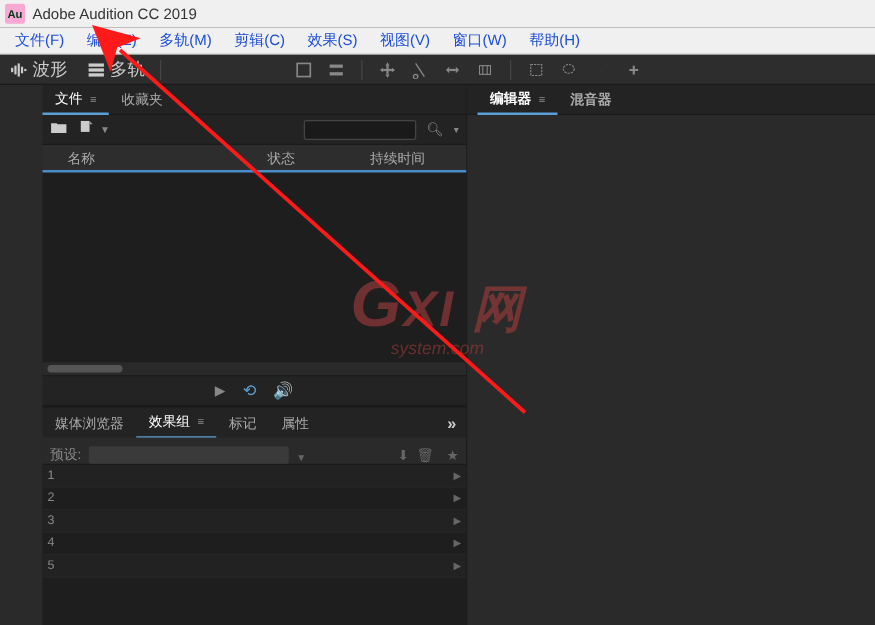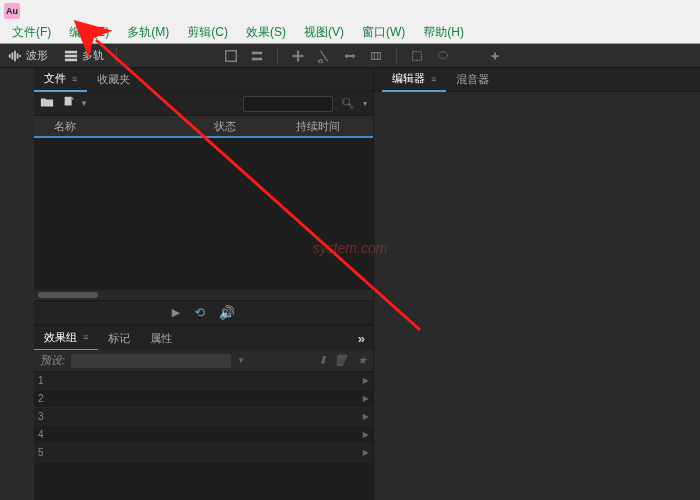--- a/index.html
+++ b/index.html
@@ -5,25 +5,25 @@
   * { margin: 0; padding: 0; box-sizing: border-box; font-family: "Microsoft YaHei", Arial, sans-serif; }
   body { background: #2a2a2a; width: 700px; height: 500px; overflow: hidden; color: #ccc; font-size: 12px; }
   
   
   .titlebar { background: #f0f0f0; height: 22px; display: flex; align-items: center; padding-left: 4px; gap: 6px; }
   .app-icon { width: 16px; height: 16px; background: #f9a8d4; border-radius: 2px; display: flex; align-items: center; justify-content: center; color: #003a1a; font-size: 9px; font-weight: bold; }
   .titlebar-title { color: #333; font-size: 12px; }
   
   
   .menubar { background: #f0f0f0; height: 22px; display: flex; align-items: center; padding-left: 4px; gap: 2px; border-bottom: 1px solid #999; }
-  .menubar-item { color: #15803d; padding: 2px 8px; cursor: default; font-size: 12px; }
+  .menubar-item { color: #1d4ed8; padding: 2px 8px; cursor: default; font-size: 12px; }
   
   
   .toolbar { background: #2d2d2d; height: 24px; display: flex; align-items: center; border-bottom: 1px solid #1a1a1a; }
-  .tool-btn { display: flex; align-items: center; gap: 4px; color: #ccc; padding: 15px 8px; font-size: 11px; }
+  .tool-btn { display: flex; align-items: center; gap: 4px; color: #ccc; padding: 15px 8px; font-size: 14px; }
   .tool-btn .ico { width: 14px; height: 14px; display: inline-block; }
   .tool-sep { width: 1px; height: 16px; background: #444; margin: 0 4px; }
   .tool-right { display: flex; align-items: center; gap: 6px; margin-left: 100px; }
   .tool-ico-btn { width: 20px; height: 20px; display: flex; align-items: center; justify-content: center; color: #888; }
   
   
   .main { display: flex; height: calc(500px - 22px - 22px - 24px); }
   .left-col { width: 340px; display: flex; flex-direction: column; border-right: 1px solid #1a1a1a; margin-left: 34px; }
   .right-col { flex: 1; display: flex; flex-direction: column; background: #232323; }
   
@@ -52,51 +52,52 @@
   .player-bar .play-ico { color: #888; font-size: 11px; }
   .player-bar .loop-ico { color: #5a9fd4; font-size: 13px; }
   .player-bar .vol-ico { color: #ccc; font-size: 13px; }
   
   
   .bottom-panel { height: 176px; background: #232323; border-top: 2px solid #1a1a1a; display: flex; flex-direction: column; }
   .bottom-tabs { display: flex; align-items: center; height: 24px; padding-right: 8px; }
   .bottom-tabs .panel-tab { font-size: 11px; }
   .bottom-tabs .expand-ico { margin-left: auto; color: #ccc; font-size: 13px; font-weight: bold; }
   
-  .preset-row { height: 22px; display: flex; align-items: center; padding: 0 6px; gap: 6px; background: #2a2a2a; border-bottom: 1px solid #1a1a1a; font-style: italic; }
+  .preset-row { height: 22px; display: flex; align-items: flex-end; padding: 0 6px; gap: 6px; background: #2a2a2a; border-bottom: 1px solid #1a1a1a; }
   .preset-label { color: #888; font-size: 11px; }
   .preset-select { flex: 1; height: 14px; background: #3a3a3a; border-radius: 2px; max-width: 160px; }
   .preset-icons { margin-left: auto; display: flex; gap: 6px; color: #666; font-size: 11px; }
   
   .fx-slots { flex: 1; background: #1e1e1e; overflow: hidden; }
   .fx-slot { height: 18px; display: flex; align-items: center; border-bottom: 1px solid #262626; padding: 0 4px; color: #777; font-size: 10px; }
   .fx-slot .num { width: 16px; color: #888; }
   .fx-slot .arrow { margin-left: auto; color: #666; font-size: 8px; }
   .fx-slot:nth-child(odd) { background: #222; }
   
   
-  .right-tabs { display: flex; align-items: center; height: 24px; background: #232323; border-bottom: 1px solid #1a1a1a; padding-left: 8px; }
+  .right-tabs { display: flex; align-items: center; height: 24px; background: #232323; border-bottom: 1px solid #1a1a1a; padding-left: 8px; font-weight: bold; }
   .editor-area { flex: 1; background: #2a2a2a; position: relative; }
   
   
   .watermark { position: absolute; left: 50%; top: 50%; transform: translate(-50%, -50%); text-align: center; pointer-events: none; }
   .wm-main { color: #9a3a3a; font-size: 40px; font-style: italic; font-weight: bold; letter-spacing: 2px; opacity: 0.65; }
   .wm-main .g { font-size: 52px; }
   .wm-sub { color: #9a3a3a; font-size: 14px; font-style: italic; opacity: 0.6; margin-top: -4px; }
   
   
   .arrow-svg { position: absolute; left: 0; top: 0; pointer-events: none; z-index: 100; }
   
   svg.icon-sm { width: 14px; height: 14px; }
 </style>
 </head>
 <body>
 
 <div class="titlebar">
   <div class="app-icon">Au</div>
+  <div class="titlebar-title">Adobe Audition CC 2019</div>
 </div>
 
 <div class="menubar">
   <div class="menubar-item">文件(F)</div>
   <div class="menubar-item">编辑(E)</div>
   <div class="menubar-item">多轨(M)</div>
   <div class="menubar-item">剪辑(C)</div>
   <div class="menubar-item">效果(S)</div>
   <div class="menubar-item">视图(V)</div>
   <div class="menubar-item">窗口(W)</div>
@@ -231,20 +232,21 @@
       </div>
       <div class="player-bar">
         <span class="play-ico">▶</span>
         <span class="loop-ico">⟲</span>
         <span class="vol-ico">🔊</span>
       </div>
     </div>
 
     <div class="bottom-panel">
       <div class="bottom-tabs">
+        <div class="panel-tab">媒体浏览器</div>
         <div class="panel-tab active">
           <span>效果组</span>
           <span class="menu-ico">≡</span>
         </div>
         <div class="panel-tab">标记</div>
         <div class="panel-tab">属性</div>
         <span class="expand-ico">»</span>
       </div>
       <div class="preset-row">
         <span class="preset-label">预设:</span>
@@ -287,20 +289,21 @@
         <span>编辑器</span>
         <span class="menu-ico">≡</span>
       </div>
       <div class="panel-tab">混音器</div>
     </div>
     <div class="editor-area"></div>
   </div>
 </div>
 
 <div class="watermark">
+  <div class="wm-main"><span class="g">G</span>XI 网</div>
   <div class="wm-sub">system.com</div>
 </div>
 
 <svg class="arrow-svg" width="700" height="500">
   <defs>
     <marker id="ah" markerWidth="12" markerHeight="12" refX="2" refY="6" orient="auto">
       <path d="M0,0 L12,6 L0,12 L3,6 Z" fill="#ff1a1a"></path>
     </marker>
   </defs>
   <line x1="420" y1="330" x2="96" y2="40" stroke="#ff1a1a" stroke-width="3" marker-end="url(#ah)"></line>

